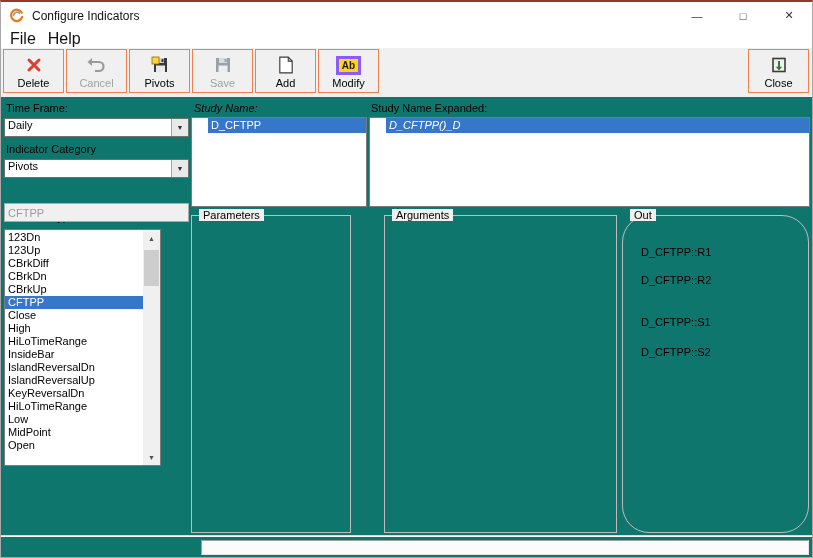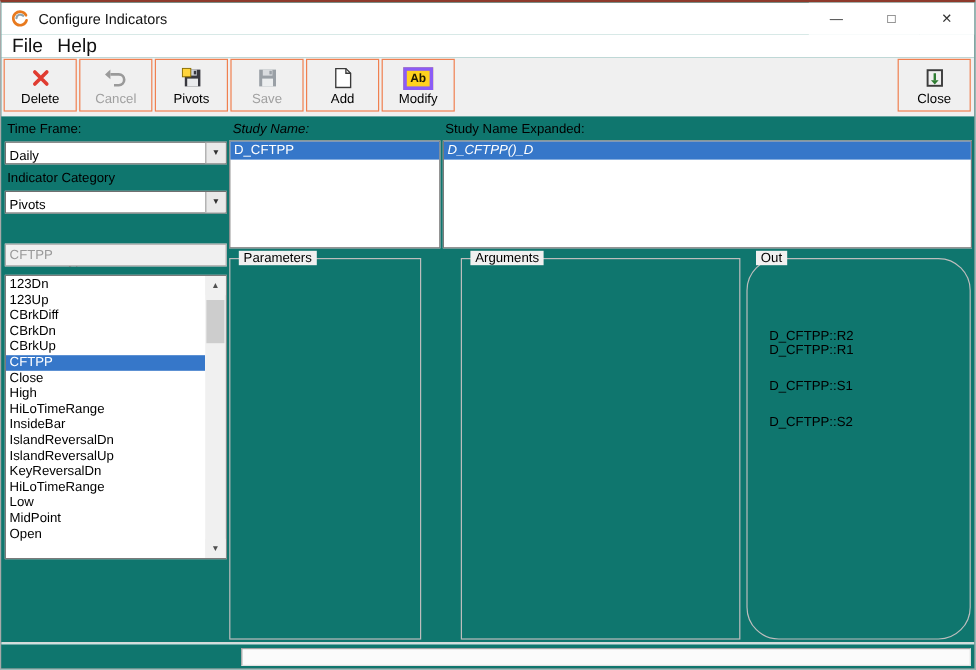--- a/index.html
+++ b/index.html
@@ -31,51 +31,51 @@
         padding-bottom:3px; gap:2px; margin-right:2px; font-size:11px; cursor:default; }
   .tb .ticon { height:20px; display:flex; align-items:center; justify-content:center; }
   .tb.disabled .tlabel { color:#a0a0a0; }
   .tb-close { margin-left:auto; margin-right:1px; }
   .ab-badge { background:#ffd21e; border:3px solid #8b5cf6; font-weight:bold; font-size:10px;
               padding:1px 3px; line-height:11px; color:#201a00; }
 
   
   .lbl { position:absolute; font-size:11px; color:#000; white-space:nowrap; }
   .combo { position:absolute; left:3px; width:185px; height:19px; background:#fff;
-           border:1px solid #707070; display:flex; align-items:flex-end; }
+           border:1px solid #707070; display:flex; align-items:flex-start; }
   .combo-value { flex:1; padding-left:3px; font-size:11px; }
   .combo-btn { width:17px; height:100%; background:#e9e9e9; border-left:1px solid #a6a6a6;
                display:flex; align-items:center; justify-content:center; font-size:7px; color:#303030; }
   .txt-disabled { position:absolute; left:3px; width:185px; height:19px; background:#f0f0f0;
                   border:1px solid #ababab; color:#9a9a9a; display:flex; align-items:center;
                   padding-left:3px; font-size:11px; }
 
-  .listbox { position:absolute; left:3px; top:227px; width:185px; height:237px; background:#fff;
+  .listbox { position:absolute; left:3px; top:227px; width:157px; height:237px; background:#fff;
              border:1px solid #7a7a7a; }
   .list-inner { position:absolute; left:0; top:1px; right:17px; bottom:0; overflow:hidden; }
   .li { height:13px; line-height:13px; padding-left:3px; font-size:11px; white-space:nowrap; }
   .li.sel { background:#3677c9; color:#fff; }
 
   .scrollbar { position:absolute; top:0; right:0; width:17px; height:100%; background:#f0f0f0; }
   .sb-btn { position:absolute; left:0; width:17px; height:16px; display:flex; align-items:center;
             justify-content:center; font-size:7px; color:#505050; background:#f0f0f0; }
   .sb-up { top:0; }
   .sb-down { bottom:0; }
   .sb-thumb { position:absolute; left:1px; top:20px; width:15px; height:36px; background:#cdcdcd; }
 
   
-  .study-list { position:absolute; top:115px; height:90px; background:#fff; border:1px solid #7a7a7a; }
+  .study-list { position:absolute; top:115px; height:90px; background:#fff; border:1px solid #7a7a7a;padding-left:16px; }
   .study-row { height:15px; line-height:15px; padding-left:3px; font-size:11px;
                background:#3677c9; color:#fff; white-space:nowrap; }
 
   
   .groupbox { position:absolute; top:213px; height:318px; border:1px solid #bdbdbd; }
   .gb-label { position:absolute; top:-7px; left:7px; background:#f0f0f0; padding:0 4px; font-size:11px; }
   .out-item { position:absolute; left:18px; font-size:11px; white-space:nowrap; }
-  .o1 { top:30px;margin-top:40px; } .o2 { top:58px; } .o3 { top:100px; } .o4 { top:130px; }
+  .o1 { top:30px; } .o2 { top:58px; } .o3 { top:100px; } .o4 { top:130px; }
 
   
   .status-divider { position:absolute; left:0; right:0; top:533px; height:1px; background:#d8d8d8;
                     box-shadow:0 1px 0 #ffffff; }
   .status-field { position:absolute; left:200px; top:538px; width:608px; height:15px;
                   background:#fbfbfb; border:1px solid #a0a0a0;
                   border-bottom-color:#e3e3e3; border-right-color:#e3e3e3; }
 </style>
 </head>
 <body>

